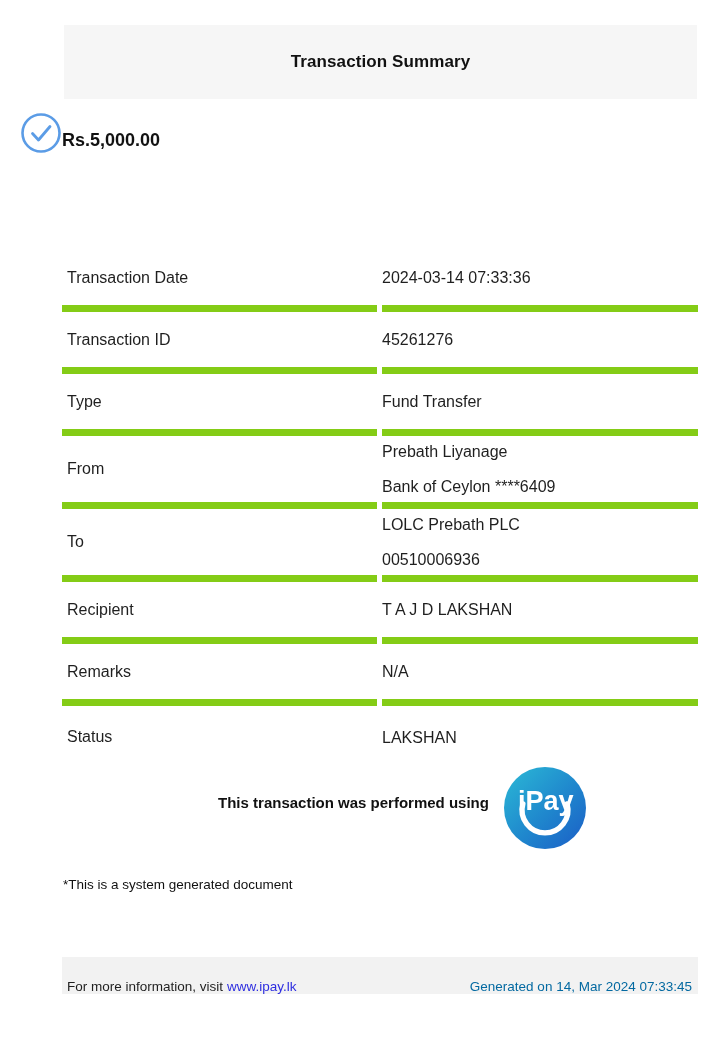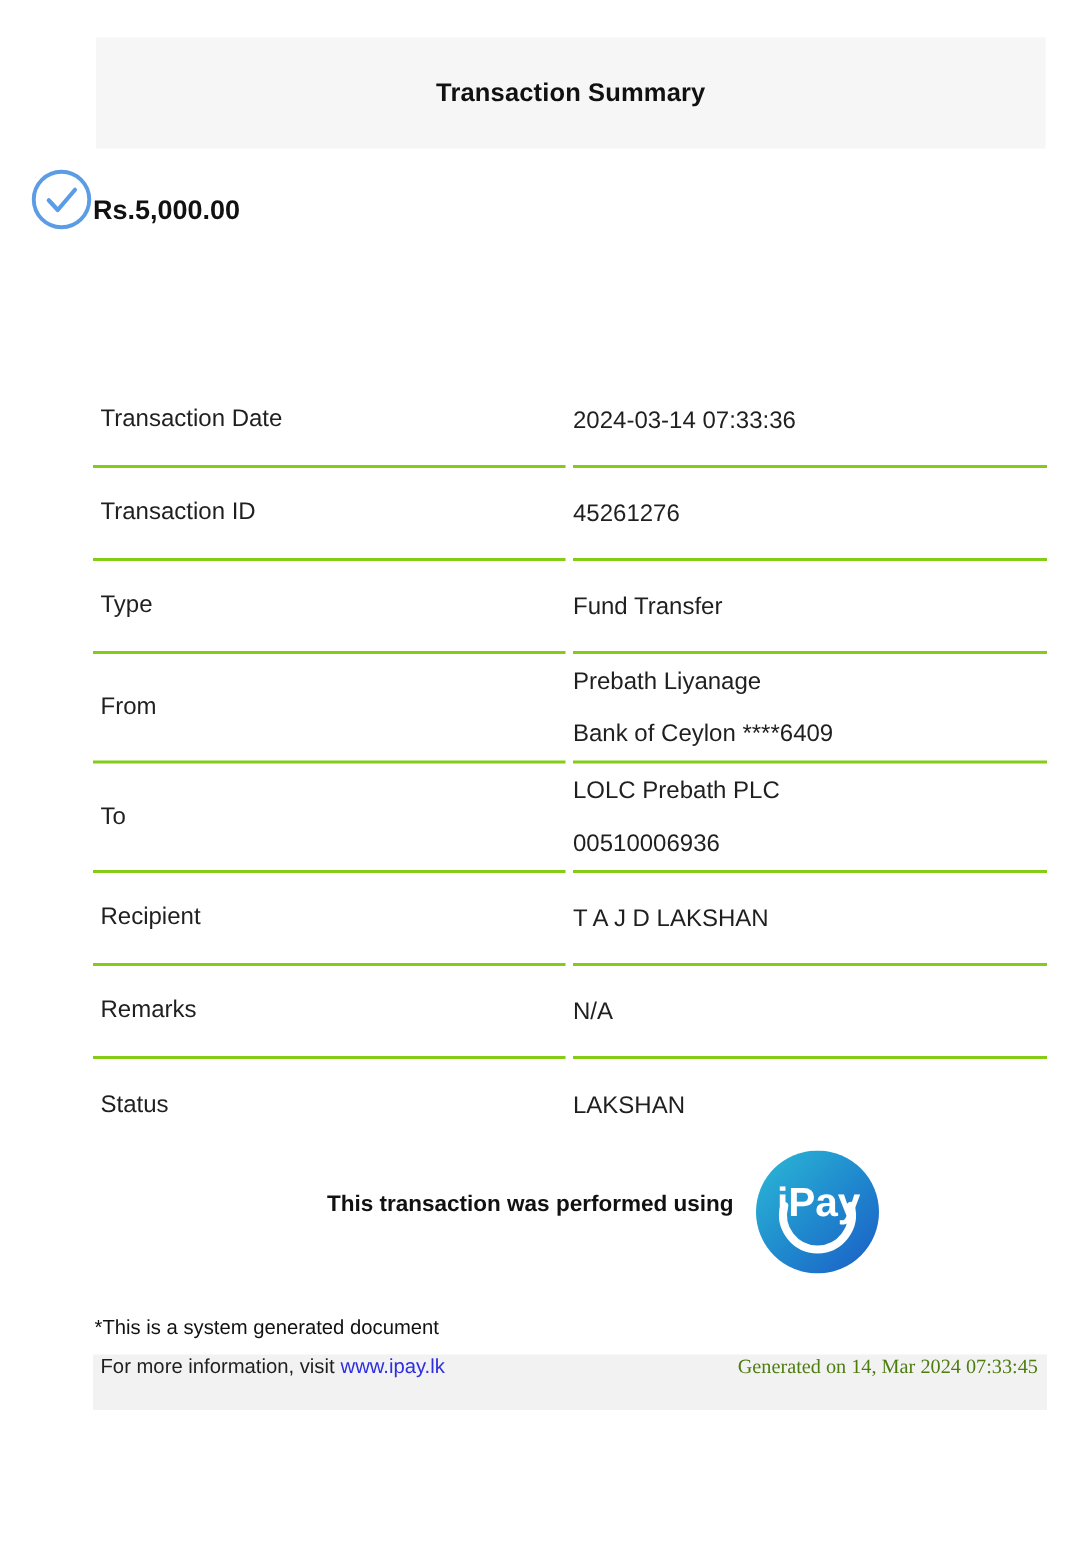--- a/index.html
+++ b/index.html
@@ -28,21 +28,21 @@
   }
   .check-wrap { width: 42px; height: 42px; }
   .amount { margin-top: 14px; font-size: 18px; font-weight: bold; color: #111; }
 
   
   .details-table {
     position: absolute; left: 42px; top: 250px; width: 636px;
   }
   .row { display: flex; column-gap: 5px; }
   .cell {
-    border-bottom: 2px solid #84cc16;
+    border-bottom: 7px solid #84cc16;
     display: flex; flex-direction: column; justify-content: center;
     font-size: 16px; color: #1f1f1f;
   }
   .row.last .cell { border-bottom: none; }
   .label-cell { width: 315px; padding-left: 5px; }
   .value-cell { flex: 1; }
   .value-line { line-height: 35px; white-space: nowrap; }
   .row.single { height: 62px; }
   .row.double { height: 73px; }
 
@@ -55,30 +55,30 @@
   }
   .performed-text { font-size: 15px; font-weight: bold; color: #111; margin-bottom: 12px; }
   .ipay-logo { width: 82px; height: 82px; display: block; }
 
   
   .sys-note {
     position: absolute; left: 43px; top: 877px;
     font-size: 13.5px; color: #111;
   }
   .footer-bar {
-    position: absolute; left: 42px; top: 903px;
+    position: absolute; left: 42px; top: 957px;
     width: 636px; height: 37px;
     background: #f2f2f2;
-    display: flex; align-items: flex-start; justify-content: space-between;
+    display: flex; align-items: flex-end; justify-content: space-between;
     padding: 0 6px 0 5px;
     font-size: 13.5px; color: #1f1f1f;
   }
   .footer-left { display: flex; column-gap: 4px; align-items: center; }
   .footer-link { color: #2e2ee0; text-decoration: none; cursor: pointer; }
-  .footer-right { color: #4d7c0f; font-family: Liberation Serif, serif; }
+  .footer-right { color: #0369a1; }
 </style>
 </head>
 <body>
 
 <div class="page">
 
   <div class="header-bar">
     <div class="header-title">Transaction Summary</div>
   </div>
 

